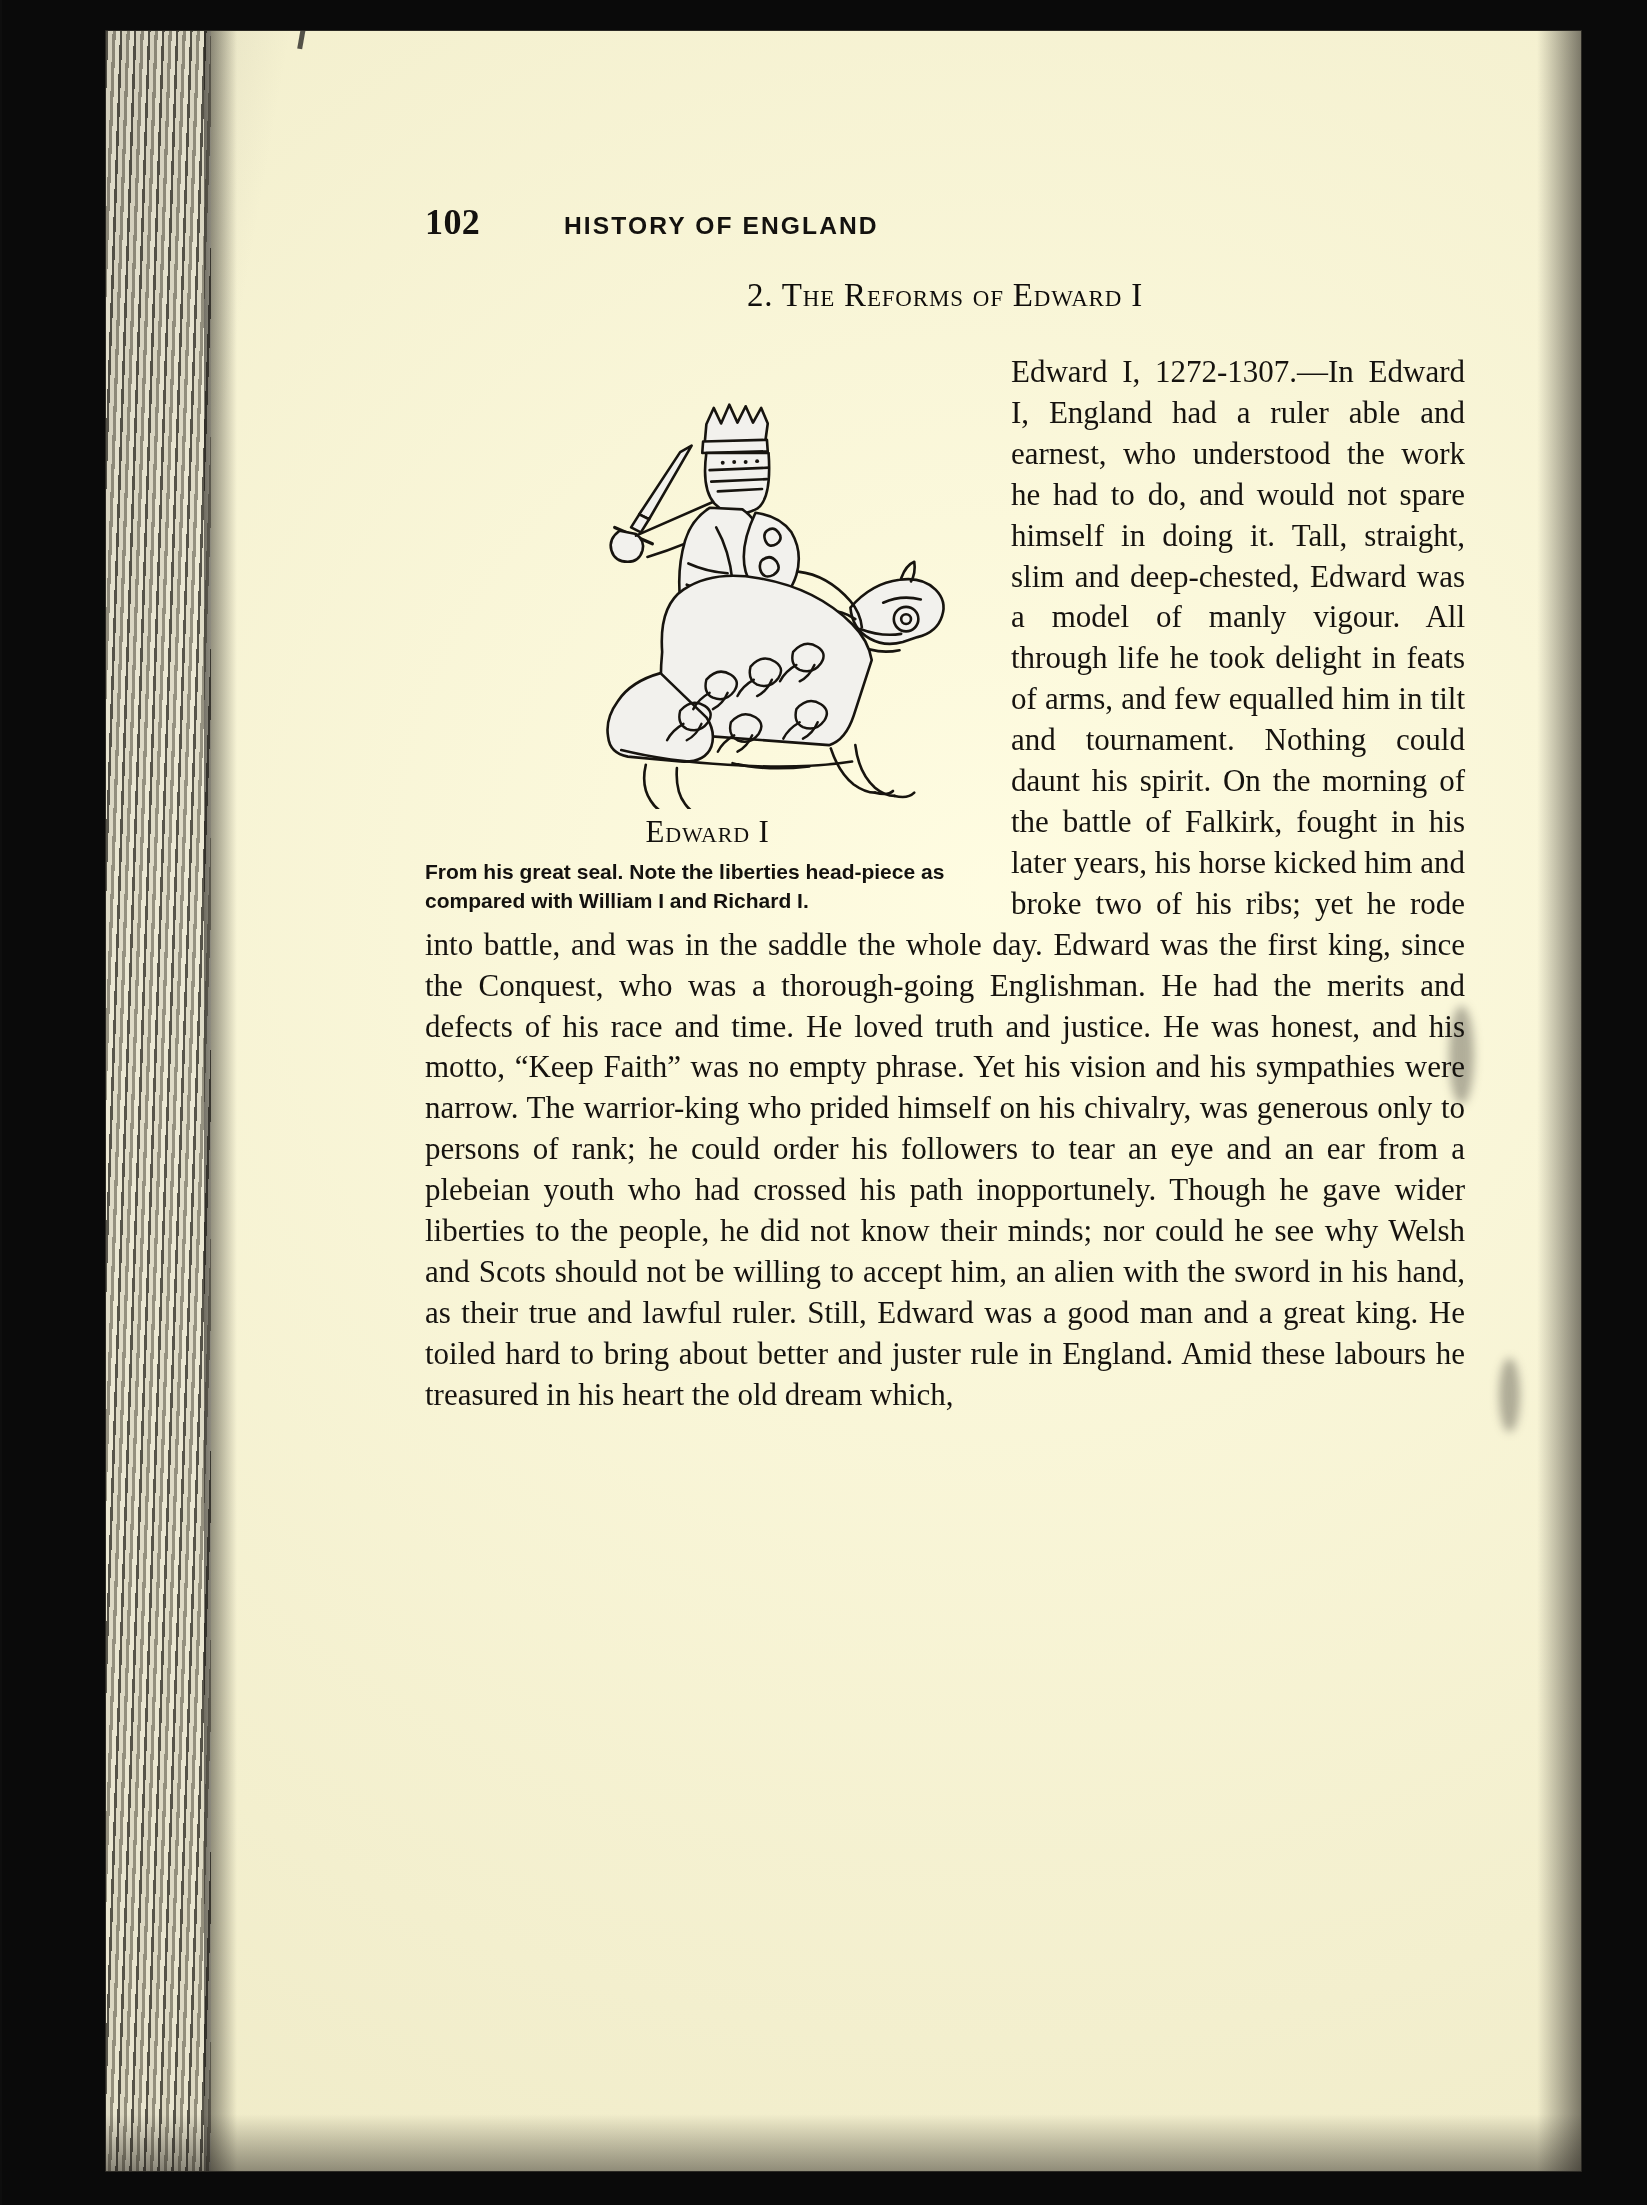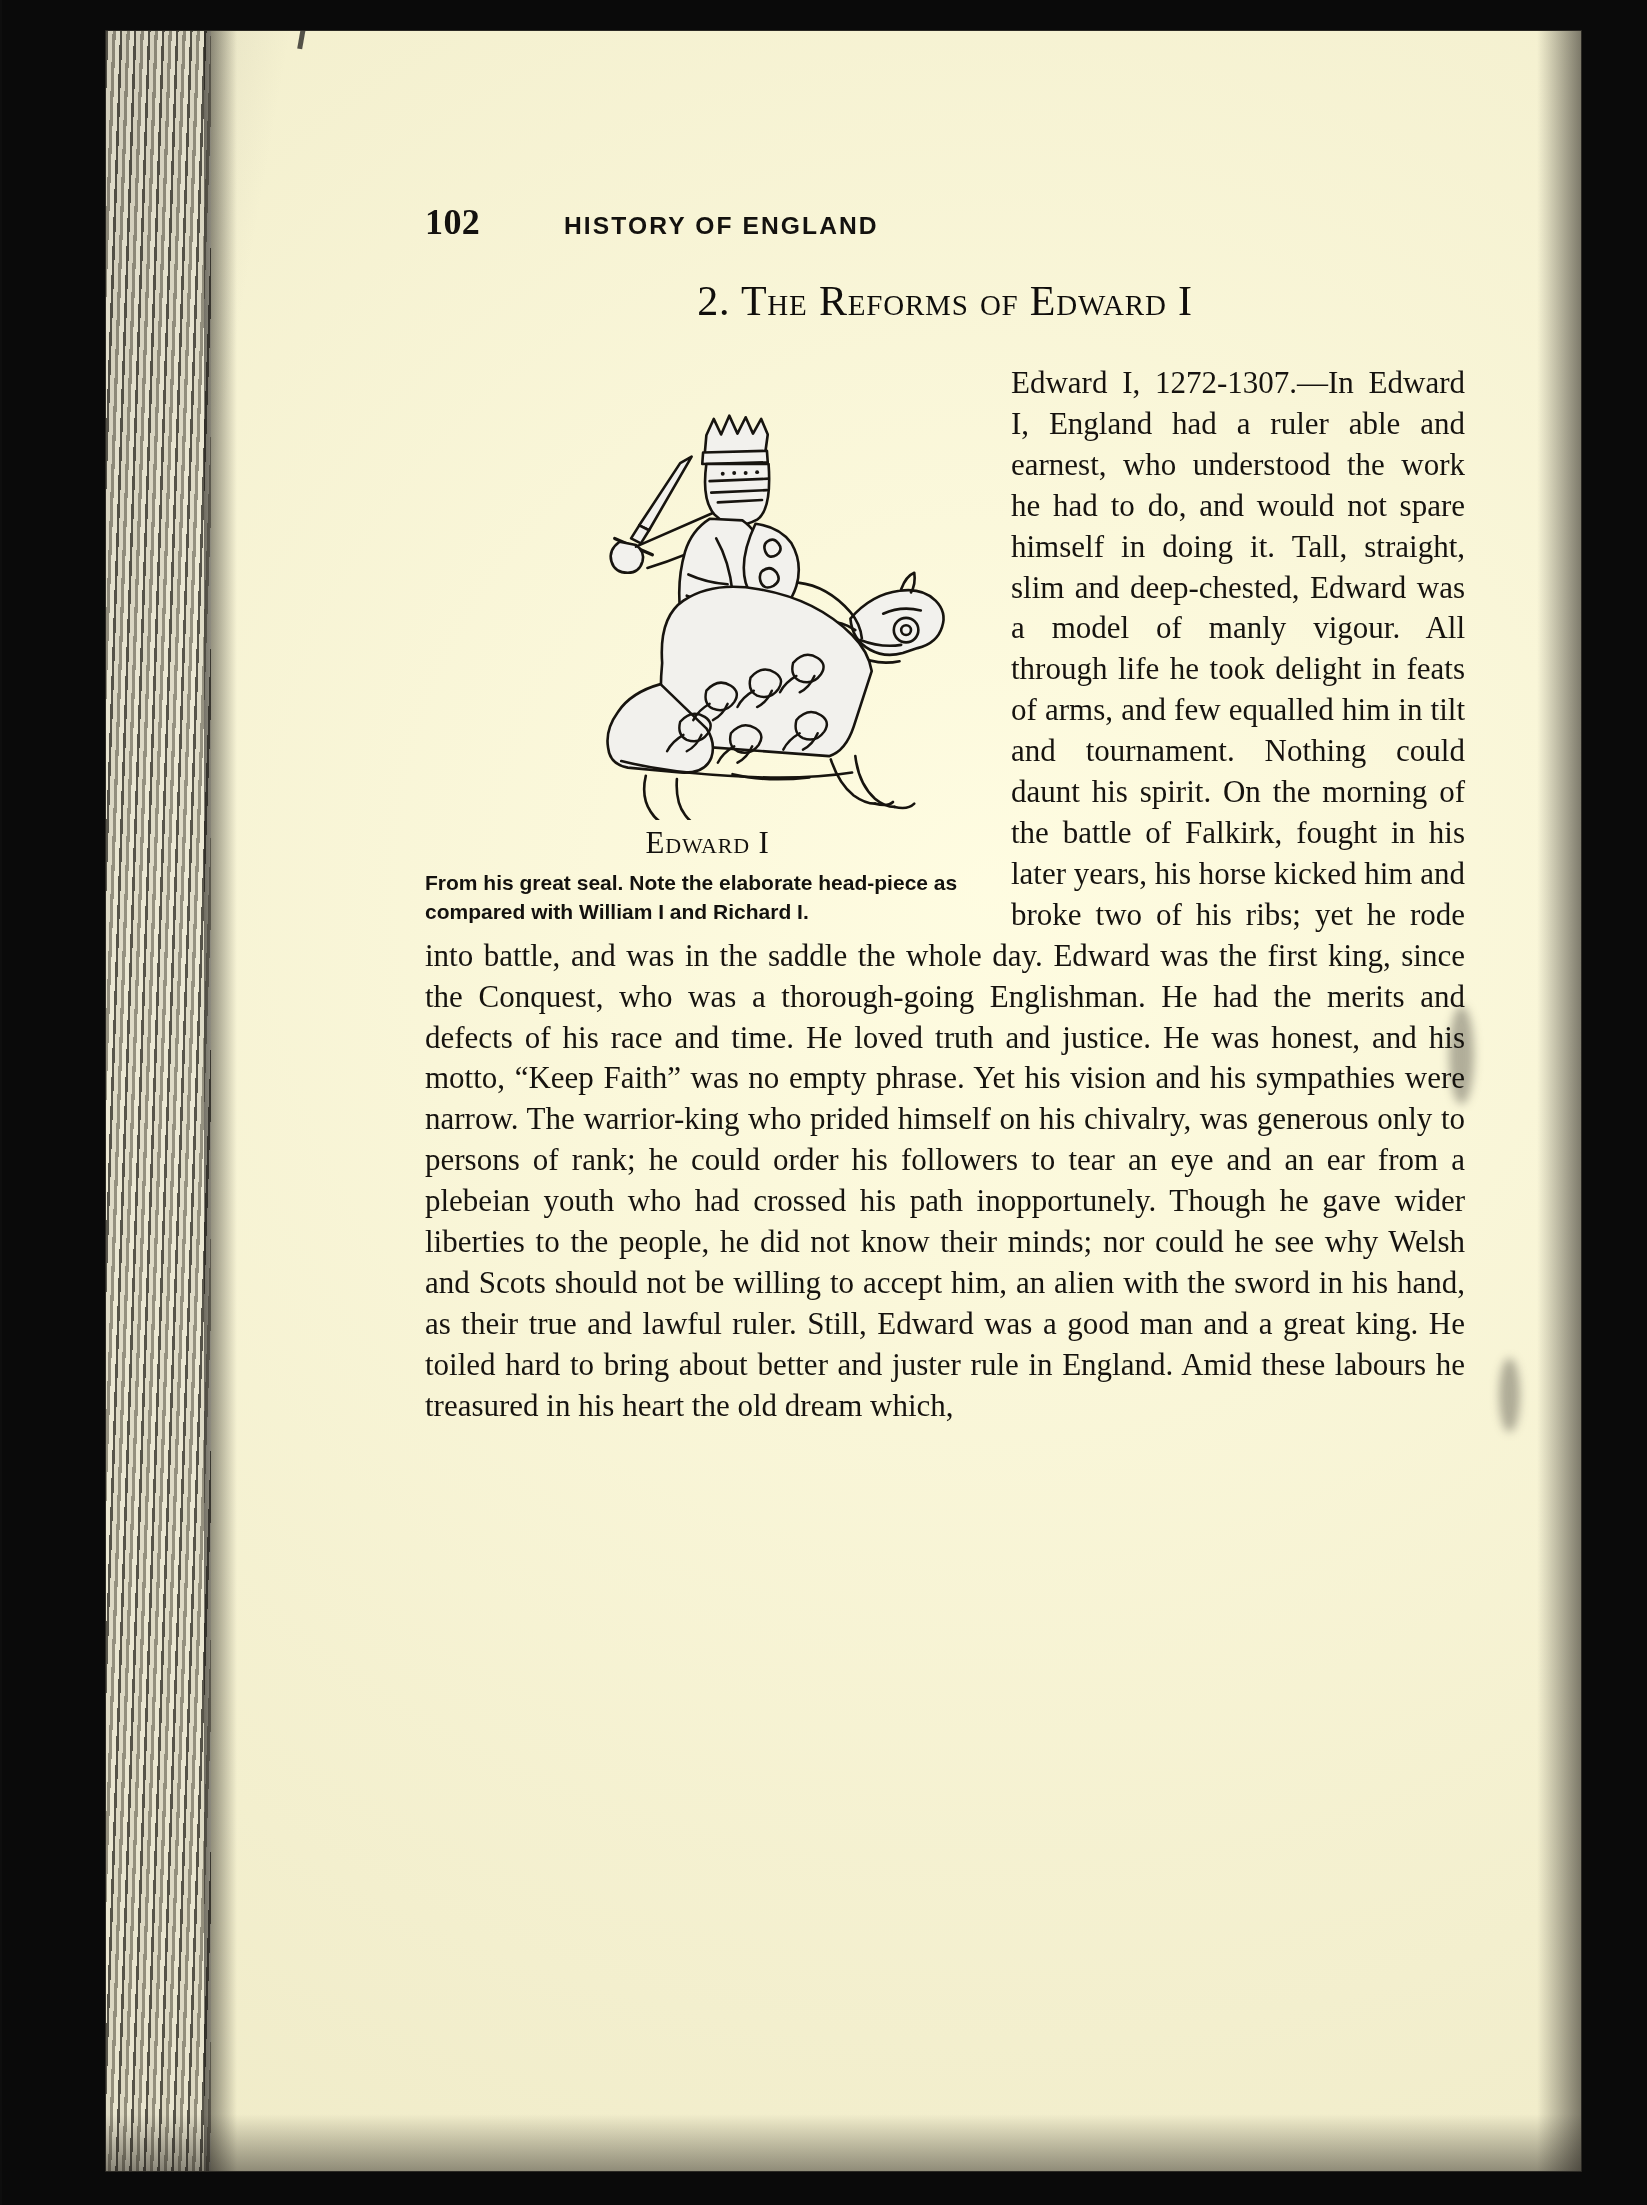--- a/index.html
+++ b/index.html
@@ -127,21 +127,21 @@
     font-size: 24.6px;
     font-weight: 700;
     letter-spacing: 2.1px;
     color: #14120f;
     margin-top: 25px;
   }
 
   .section-title {
     margin-top: 41px;
     text-align: center;
-    font-size: 42px;
+    font-size: 33px;
     color: #100e0c;
     letter-spacing: 0.8px;
     font-family: Liberation Serif, serif;
   }
   .section-title .sc {
     font-variant: small-caps;
   }
 
   .body-text {
     margin-top: 38px;
@@ -318,21 +318,21 @@
             <path d="M244 486 q-6 26 6 44 q10 16 28 18"></path>
             <path d="M282 490 q-2 28 10 44 q10 14 26 14"></path>
             <path d="M278 548 q14 6 24 0"></path>
             <path d="M318 548 q16 4 24 -4"></path>
 
             <path d="M350 484 q40 10 94 4"></path>
           </g>
         </svg>
 
         <div class="fig-caption-title">Edward I</div>
-        <div class="fig-caption-note">From his great seal. Note the elaborate head-piece as compared with William I and Richard I.</div>
+        <div class="fig-caption-note">From his great seal. Note the liberties head-piece as compared with William I and Richard I.</div>
       </div>
 
       <span class="para-lead"><b>Edward I, 1272-1307.</b><span>—</span></span><span>In Edward I, England had a ruler able and earnest, who understood the work he had to do, and would not spare himself in doing it. Tall, straight, slim and deep-chested, Edward was a model of manly vigour. All through life he took delight in feats of arms, and few equalled him in tilt and tournament. Nothing could daunt his spirit. On the morning of the battle of Falkirk, fought in his later years, his horse kicked him and broke two of his ribs; yet he rode into battle, and was in the saddle the whole day. Edward was the first king, since the Conquest, who was a thorough-going Englishman. He had the merits and defects of his race and time. He loved truth and justice. He was honest, and his motto, “Keep Faith” was no empty phrase. Yet his vision and his sympathies were narrow. The warrior-king who prided himself on his chivalry, was generous only to persons of rank; he could order his followers to tear an eye and an ear from a plebeian youth who had crossed his path inopportunely. Though he gave wider liberties to the people, he did not know their minds; nor could he see why Welsh and Scots should not be willing to accept him, an alien with the sword in his hand, as their true and lawful ruler. Still, Edward was a good man and a great king. He toiled hard to bring about better and juster rule in England. Amid these labours he treasured in his heart the old dream which,</span>
 
       <div class="clearer"></div>
     </div>
 
   </div>
 </div>
 

